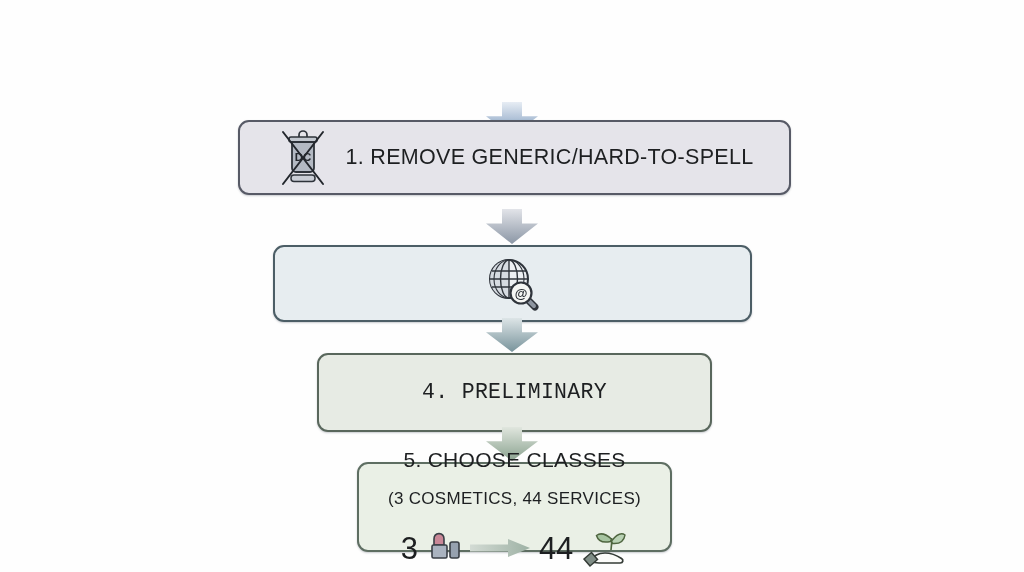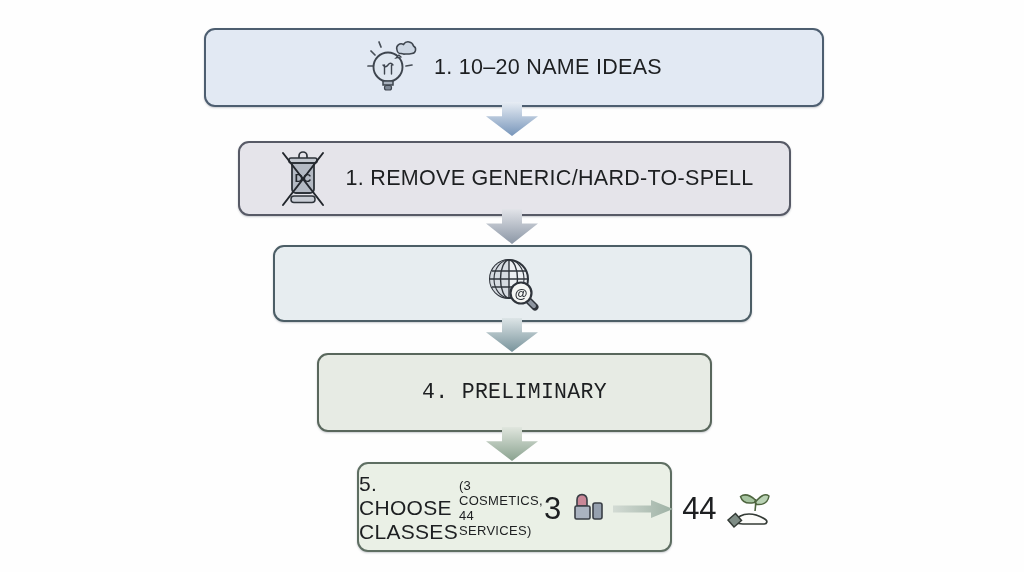--- a/index.html
+++ b/index.html
@@ -13,63 +13,41 @@
     position:absolute;
     display:flex;align-items:center;justify-content:center;
     border:2px solid #50606d;border-radius:11px;
     box-shadow:0 1px 2px rgba(60,70,85,.28);
     gap:16px;
   }
   .box .label{
     font-size:21.5px;letter-spacing:.3px;white-space:nowrap;
   }
   .box1{left:204px;top:28px;width:616px;height:75px;}
-  .box2{left:238px;top:141px;width:549px;height:71px;}
+  .box2{left:238px;top:120px;width:549px;height:71px;}
   .box3{left:273px;top:245px;width:475px;height:73px;}
   .box4{left:317px;top:353px;width:391px;height:75px;gap:12px;}
-  .box5{left:357px;top:462px;width:311px;height:86px;gap:1px;justify-content:space-between;}
+  .box5{left:357px;top:462px;width:311px;height:86px;flex-direction:column;gap:16px;}
   .two-line{text-align:center;line-height:1.26;font-size:21.5px;letter-spacing:.3px;font-family:Liberation Mono, monospace;}
   .b5-title{font-size:21px;letter-spacing:.3px;margin-top:2px;}
-  .b5-sub{font-size:13px;letter-spacing:.3px;margin-top:1px;}
+  .b5-sub{font-size:17px;letter-spacing:.3px;margin-top:1px;}
   .b5-row{display:flex;align-items:center;gap:9px;margin-top:3px;}
   .b5-num{font-size:31px;line-height:1;}
   .icon{display:flex;align-items:center;justify-content:center;}
   .arrow{position:absolute;left:486px;width:52px;}
   .a1{top:102px;height:34px;}
   .a2{top:209px;height:35px;}
   .a3{top:318px;height:34px;}
   .a4{top:427px;height:34px;}
 </style>
 </head>
 <body>
 
 <div class="stage">
 
-  <div class="box box1" style="background-color: rgb(226, 233, 243); border-color: rgb(77, 94, 112);">
-    <span class="icon">
-      <svg width="52" height="60" viewBox="0 0 52 60">
-        <g stroke="#474e57" stroke-width="1.7" stroke-linecap="round">
-          <line x1="5" y1="13" x2="9" y2="17"></line>
-          <line x1="2" y1="28" x2="8" y2="28"></line>
-          <line x1="13" y1="4" x2="15" y2="9"></line>
-          <line x1="40" y1="28" x2="46" y2="27"></line>
-          <line x1="38" y1="16" x2="43" y2="13"></line>
-        </g>
-        <circle cx="22" cy="29" r="14.5" fill="#dfe7f0" stroke="#3e454e" stroke-width="1.9"></circle>
-        <path d="M18.5 36 L18.5 27 M25.5 36 L25.5 27 M17 27 q2.5 3.5 5 0 q2.5 -3.5 5 0" fill="none" stroke="#3e454e" stroke-width="1.4" stroke-linecap="round"></path>
-        <path d="M17 43 h10 v4 h-10 z" fill="#a8b1bd" stroke="#3e454e" stroke-width="1.5"></path>
-        <rect x="18.5" y="47.5" width="7" height="4.5" rx="2" fill="#7e8895" stroke="#3e454e" stroke-width="1.2"></rect>
-        <g>
-          <path d="M31 12 a4.5 4.5 0 0 1 6.5 -5.5 a5.5 5.5 0 0 1 10 1.5 a4 4 0 0 1 -1.5 7.5 a28 28 0 0 1 -11 0 a4 4 0 0 1 -4 -3.5 z" fill="#cdd7e3" stroke="#3e454e" stroke-width="1.5"></path>
-          <path d="M33 17 l-3 3 l5 -1 z" fill="#cdd7e3" stroke="#3e454e" stroke-width="1.2"></path>
-        </g>
-      </svg>
-    </span>
-    <span class="label">1. 10–20 NAME IDEAS</span>
-  </div>
 
   <svg class="arrow a1" viewBox="0 0 52 36" preserveAspectRatio="none">
     <defs>
         <linearGradient id="g1" x1="0" y1="0" x2="0" y2="1">
       <stop offset="0" stop-color="#e7edf4"></stop>
           <stop offset="1" stop-color="#7795ba"></stop>
     </linearGradient>
       </defs>
     <polygon points="16,0 36,0 36,15 52,15 26,36 0,15 16,15" fill="url(#g1)"></polygon>
   </svg>

